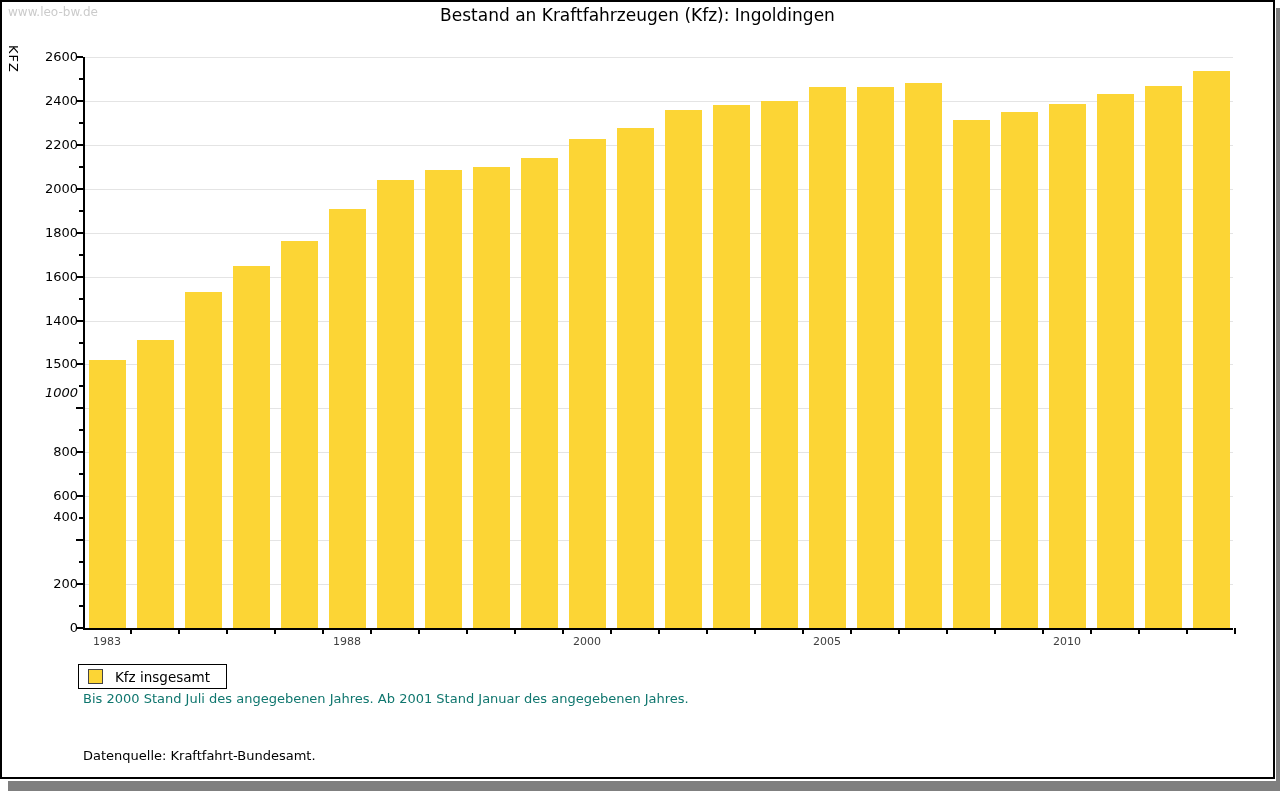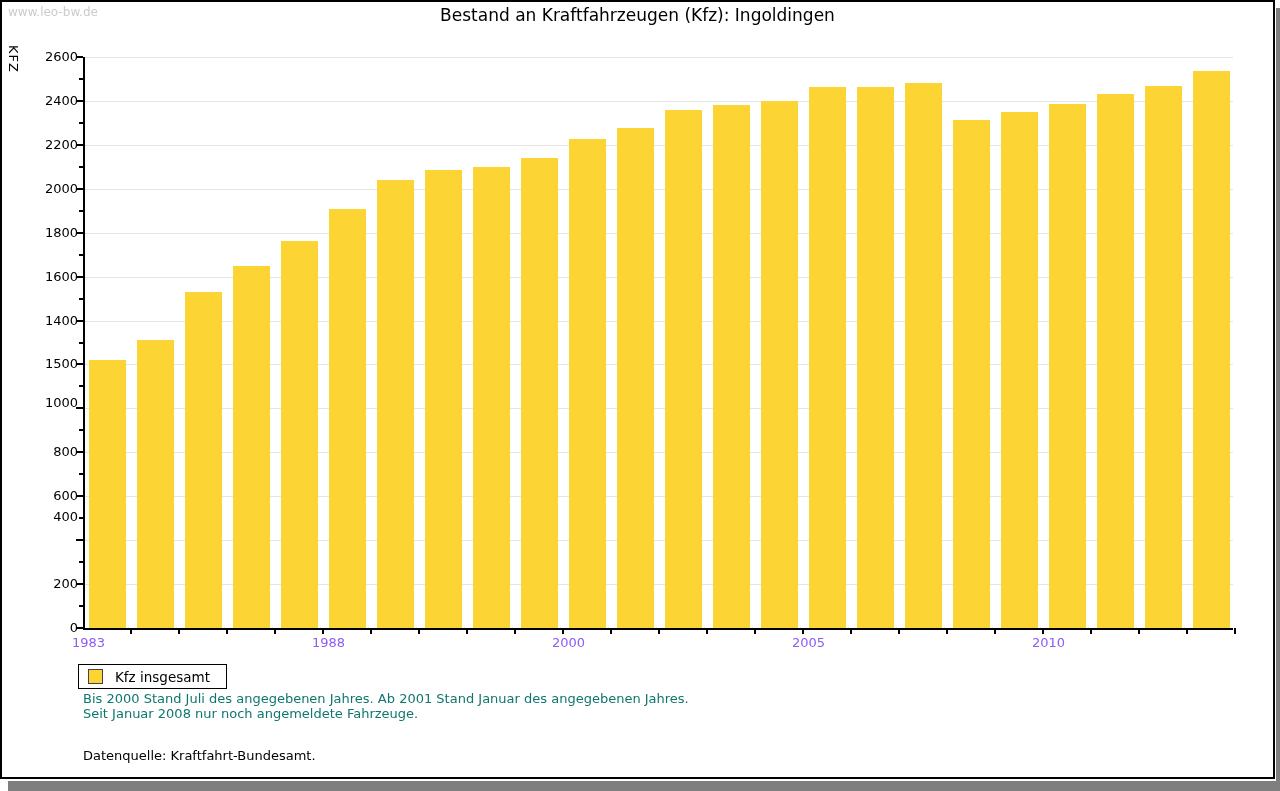--- a/index.html
+++ b/index.html
@@ -66,22 +66,23 @@
   #plot .x-tick {
     position: absolute;
     width: 2px; height: 6px;
     background: #000;
     top: 571px;
   }
   #plot .x-tick-label {
     position: absolute;
     top: 578px;
     width: 70px;
-    font-size: 13px;
-    color: #8b5cf6;
+    text-align: center;
+    font-size: 11px;
+    color: #404040;
   }
   #ylabels {
     left: 0; top: 57px;
     width: 78px; height: 571px;
   }
   #ylabels .y-tick-label {
     position: absolute;
     right: 0; width: 78px;
     text-align: right;
     font-size: 13px;
@@ -134,21 +135,21 @@
 <div class="abs watermark">www.leo-bw.de</div>
 <div class="abs chart-title">Bestand an Kraftfahrzeugen (Kfz): Ingoldingen</div>
 <div class="abs y-axis-title">KFZ</div>
 
 <div class="abs" id="ylabels">
     <div class="y-tick-label" style="top: 563px;">0</div>
     <div class="y-tick-label" style="top: 519px;">200</div>
     <div class="y-tick-label" style="top: 452px;">400</div>
     <div class="y-tick-label" style="top: 431px;">600</div>
     <div class="y-tick-label" style="top: 387px;">800</div>
-    <div class="y-tick-label" style="top: 338px;">1000</div>
+    <div class="y-tick-label" style="top: 328px; font-style: italic;">1000</div>
     <div class="y-tick-label" style="top: 299px;">1500</div>
     <div class="y-tick-label" style="top: 256px;">1400</div>
     <div class="y-tick-label" style="top: 212px;">1600</div>
     <div class="y-tick-label" style="top: 168px; padding-left: 35px;">1800</div>
     <div class="y-tick-label" style="top: 124px;">2000</div>
     <div class="y-tick-label" style="top: 80px;">2200</div>
     <div class="y-tick-label" style="top: 36px;">2400</div>
     <div class="y-tick-label" style="top: -8px;">2600</div>
   </div>
 <div class="abs" id="yticks">
@@ -249,15 +250,14 @@
     <div class="x-tick-label" style="left: 947px;">2010</div>
   </div>
 
 <div class="abs legend">
   <span class="legend-swatch" style="background: rgb(252, 213, 53);"></span>
   <span class="legend-label">Kfz insgesamt</span>
 </div>
 
 <div class="abs footnotes">
   <div>Bis 2000 Stand Juli des angegebenen Jahres. Ab 2001 Stand Januar des angegebenen Jahres.</div>
-  <div>Seit Januar 2008 nur noch angemeldete Fahrzeuge.</div>
 </div>
 <div class="abs data-source">Datenquelle: Kraftfahrt-Bundesamt.</div>
 
 </body></html>

